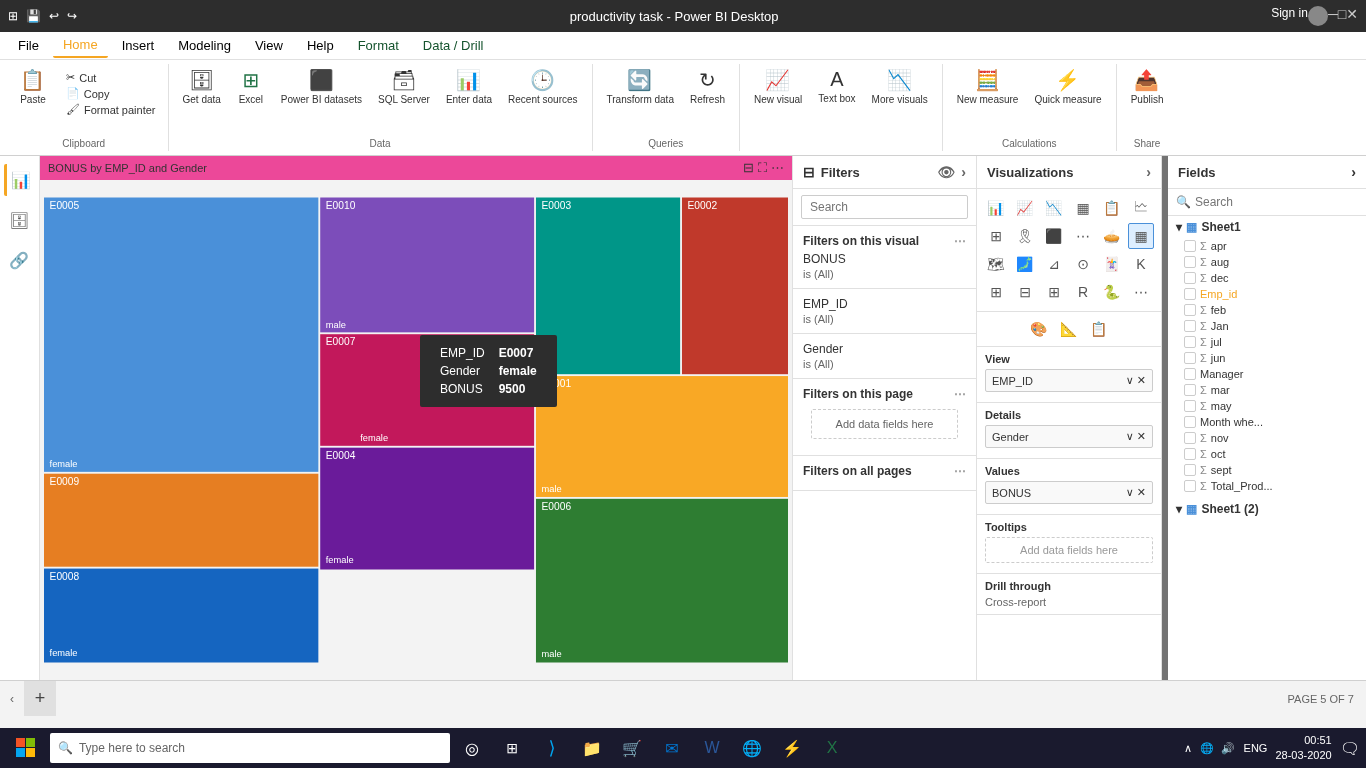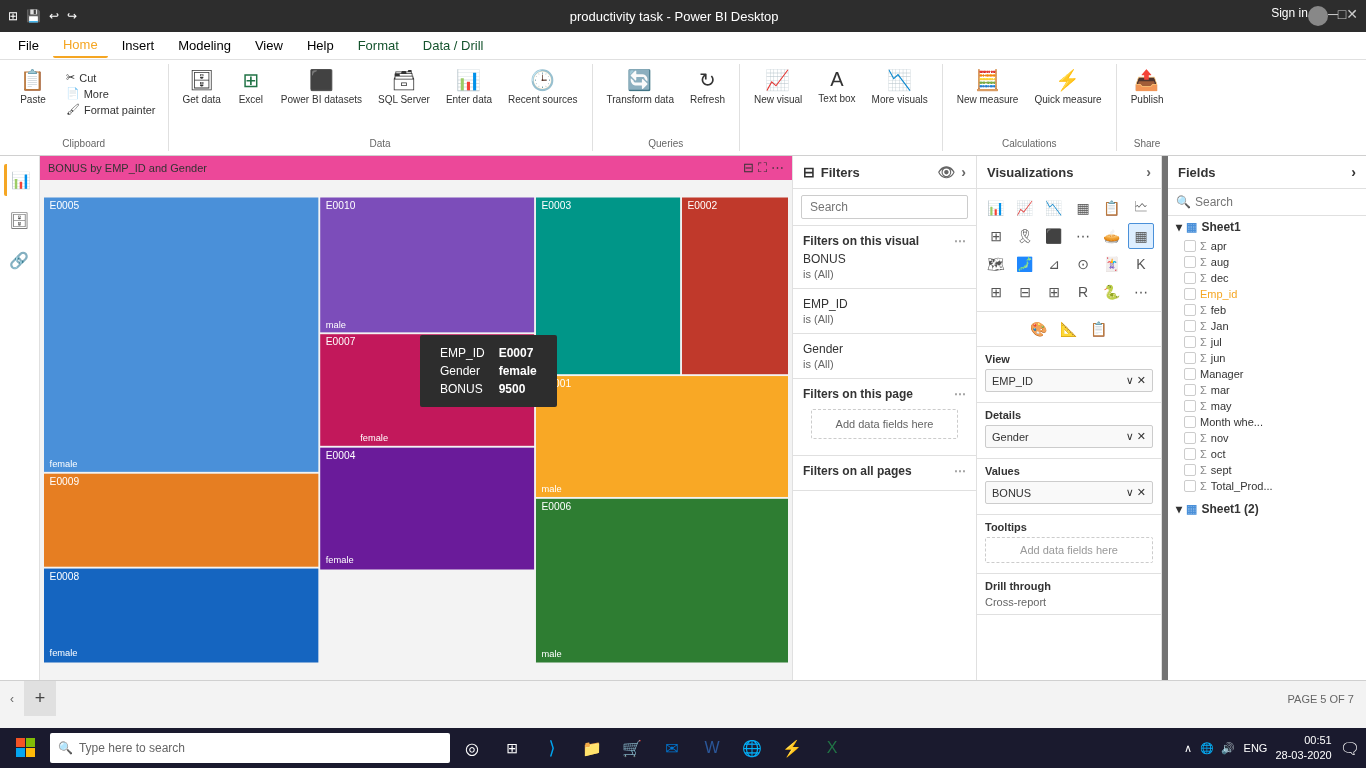--- a/index.html
+++ b/index.html
@@ -477,21 +477,21 @@
         <span class="icon">📋</span>
         <span>Paste</span>
       </div>
       <div class="clipboard-btns">
         <div class="ribbon-btn-small">
           <span>✂</span>
           <span>Cut</span>
         </div>
         <div class="ribbon-btn-small">
           <span>📄</span>
-          <span>More</span>
+          <span>Copy</span>
         </div>
         <div class="ribbon-btn-small">
           <span>🖌</span>
           <span>Format painter</span>
         </div>
       </div>
     </div>
     <div class="ribbon-group-label">Clipboard</div>
   </div>
 

